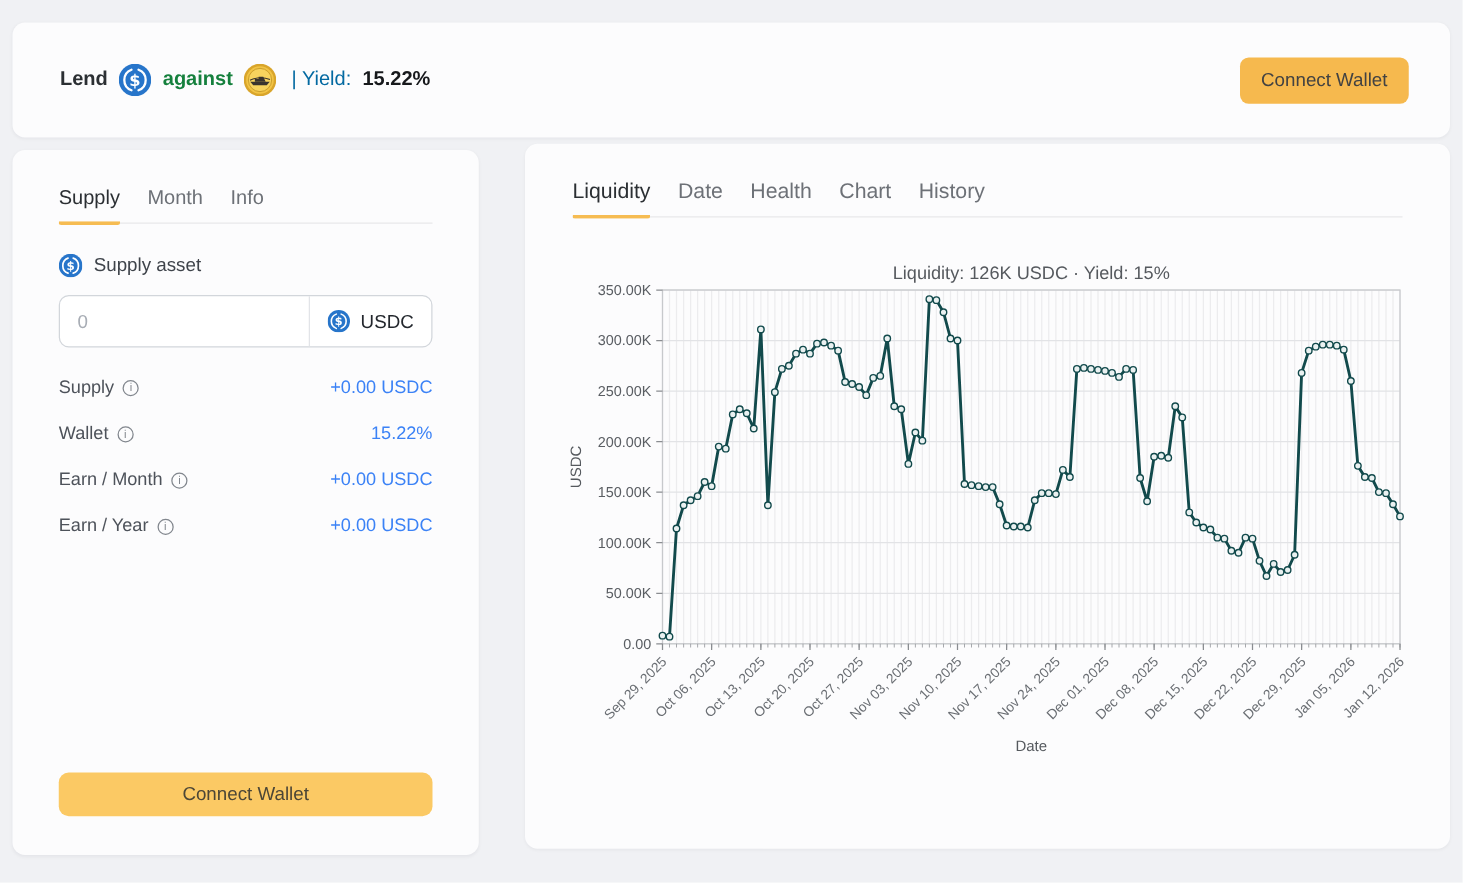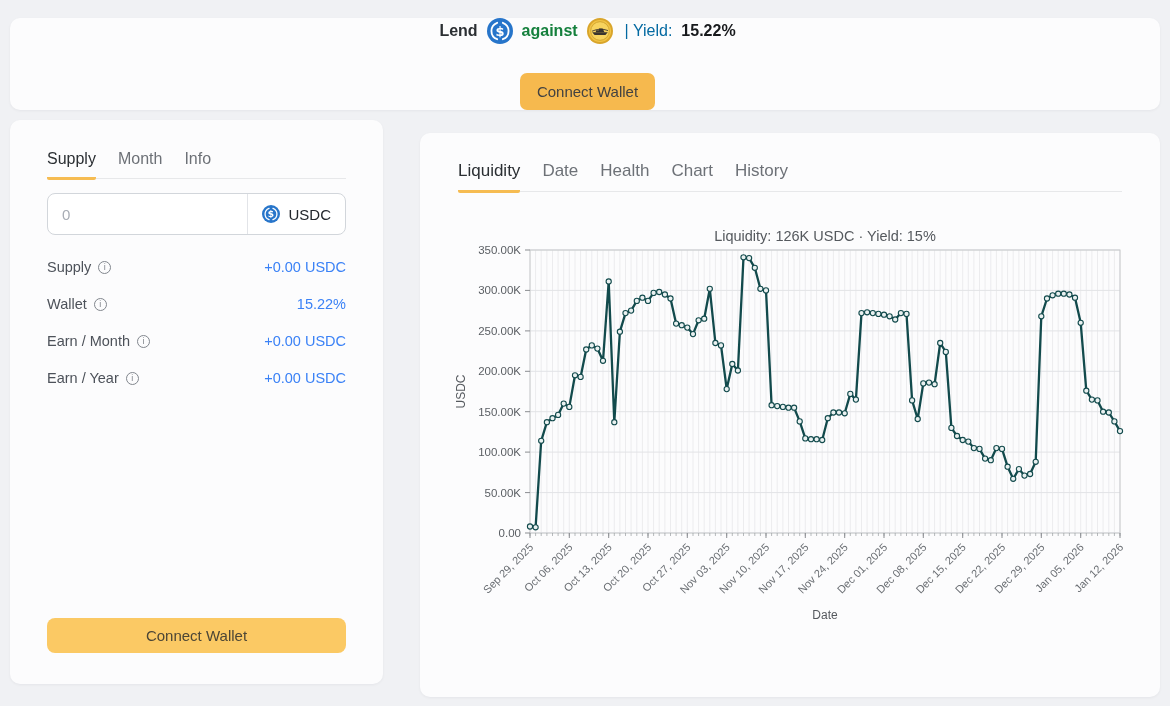--- a/index.html
+++ b/index.html
@@ -8,21 +8,20 @@
     width:1170px; height:706px; overflow:hidden;
     background:#f0f1f4;
     font-family:"Liberation Sans", sans-serif;
     position:relative;
   }
   .card {
     background:#fcfcfd;
     border-radius:10px;
     box-shadow:0 1px 3px rgba(16,24,40,.05);
     position:absolute;
-    flex-direction:column;
   }
   
   .header-card {
     left:10px; top:18px; width:1150px; height:92px;
     display:flex; align-items:center; justify-content:space-between;
     padding:0 33px 0 38px;
   }
   .header-left { display:flex; align-items:center; gap:9px; font-size:16px; }
   .lend-label    { font-weight:bold; color:#2b2f33; }
   .against-label { font-weight:bold; color:#15803d; }
@@ -76,21 +75,21 @@
     display:inline-flex; align-items:center; justify-content:center;
     font-size:9px; line-height:1; color:#81868d; cursor:pointer;
   }
   .stat-value { color:#3b82f6; }
   .btn-wallet-bottom {
     position:absolute; left:37px; right:37px; bottom:31px; height:35px;
     background:#fbc964; border:none; border-radius:8px;
     font-size:15px; color:#4c4636; font-family:inherit; cursor:pointer;
   }
   
-  .chart-card { left:420px; top:133px; width:740px; height:564px; padding:28px 38px 0 38px; }
+  .chart-card { left:420px; top:115px; width:740px; height:564px; padding:28px 38px 0 38px; }
   .chart-wrap { position:absolute; left:25px; top:92px; width:700px; height:420px; }
   svg { font-family:"Liberation Sans", sans-serif; }
 </style>
 </head>
 <body>
 
 <svg width="0" height="0" style="position:absolute">
   <defs>
     <symbol id="usdc" viewBox="0 0 24 24">
       <circle cx="12" cy="12" r="12" fill="#2775ca"></circle>
@@ -125,20 +124,26 @@
   <button class="btn-amber">Connect Wallet</button>
 </header>
 
 <section class="card supply-card">
   <nav class="tabs">
     <span class="tab active">Supply</span>
     <span class="tab">Month</span>
     <span class="tab">Info</span>
   </nav>
 
+  <div class="supply-asset-row">
+    <span class="icon-19"><svg viewBox="0 0 24 24" width="19" height="19">
+          <use href="#usdc"></use>
+        </svg></span>
+    <span>Supply asset</span>
+  </div>
 
   <div class="amount-box">
     <input class="amount-input" type="text" placeholder="0" style="">
     <div class="asset-select">
       <span class="icon-18"><svg viewBox="0 0 24 24" width="18" height="18">
             <use href="#usdc"></use>
           </svg></span>
       <span>USDC</span>
     </div>
   </div>

